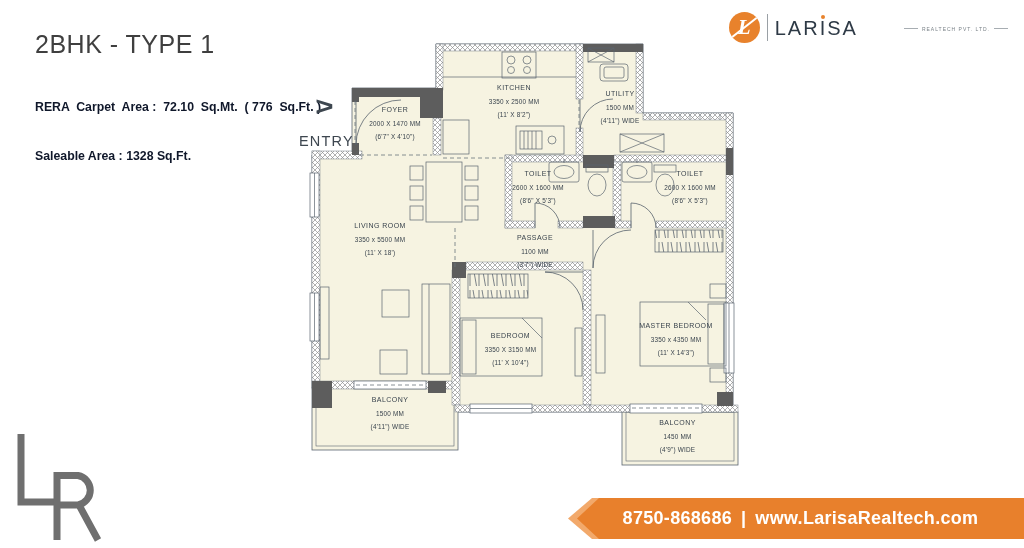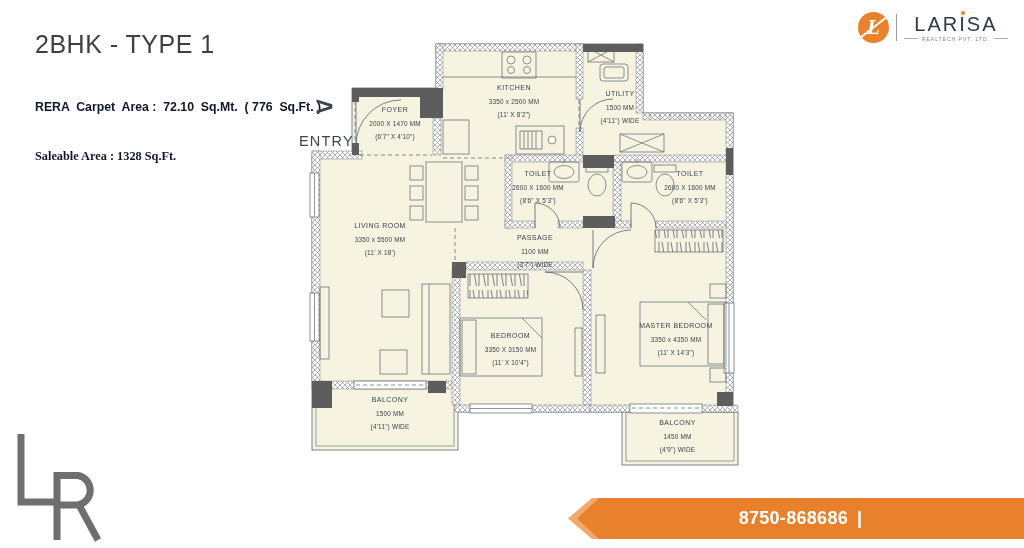--- a/index.html
+++ b/index.html
@@ -3,29 +3,29 @@
 <meta charset="utf-8">
 <style>
   * { margin:0; padding:0; box-sizing:border-box; }
   body { font-family:"Liberation Sans", sans-serif; background:#ffffff; }
   .page { position:relative; width:1024px; height:548px; background:#ffffff; overflow:hidden; }
 
   
   .hdr { position:absolute; left:35px; top:30px; }
   .hdr .title { font-size:25px; font-weight:400; color:#3f3f3f; letter-spacing:.5px; }
   .hdr .areas { margin-top:11px; color:#0f172a; font-size:12.3px; font-weight:700; white-space:pre; line-height:15px; }
-  .hdr .areas .ln3 { margin-top:4px;font-family:Liberation Serif, serif; }
+  .hdr .areas .ln3 { margin-top:4px; }
 
   
   .logo { position:absolute; right:16px; top:12px; display:flex; align-items:center; gap:7px; }
   .logo .mark { width:31px; height:31px; border-radius:50%; background:#E8822C; position:relative; overflow:hidden; }
   .logo .mark .l { position:absolute; left:9px; top:3px; color:#ffffff; font-family:"Liberation Serif", serif; font-style:italic; font-size:21px; font-weight:700; }
   .logo .mark .slash { position:absolute; left:-4px; top:14px; width:40px; height:1.6px; background:#ffffff; transform:rotate(-38deg); }
   .logo .sep { width:1px; height:27px; background:#9aa0a5; }
-  .logo .word { display:flex; flex-direction:column; align-items:center; }
+  .logo .word { display:flex; flex-direction:row; align-items:center;gap:46px; }
   .logo .wm { font-size:20px; letter-spacing:2px; color:#2e3a46; font-weight:400; line-height:20px; }
   .logo .wm .i-dot { position:relative; }
   .logo .wm .i-dot::after { content:''; position:absolute; left:50%; transform:translateX(-50%); top:-2px; width:4px; height:4px; border-radius:50%; background:#E8822C; }
   .logo .tag { display:flex; align-items:center; gap:4px; margin-top:2px; }
   .logo .tag .dash { width:14px; height:1px; background:#a7adb2; }
   .logo .tag .tg { font-size:5px; letter-spacing:1px; color:#7a8288; }
 
   
   .entry { position:absolute; left:299px; top:94px; width:50px; text-align:center; color:#3d464f; }
   .entry .arr { font-size:25px; font-weight:700; transform:scaleX(1.25); display:inline-block; line-height:24px; }
@@ -337,16 +337,17 @@
       <path d="M13,4 V72 H50"></path>
       <path d="M49,42 V110 M49,45.5 H70 A15,15 0 0 1 70,75 H49 M71,75 L90,110"></path>
     </g>
   </svg>
 
   <div class="banner">
     <div class="tip"></div>
     <div class="band">
       <span>8750-868686</span>
       <span>|</span>
+      <span>www.LarisaRealtech.com</span>
     </div>
   </div>
 
 </div>
 
 </body></html>

